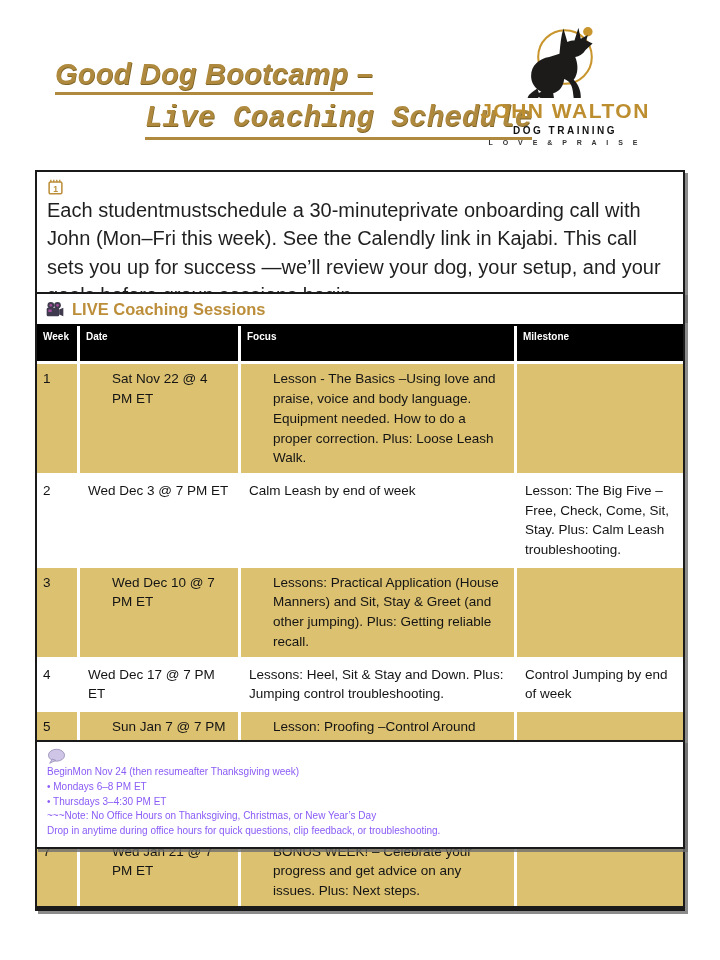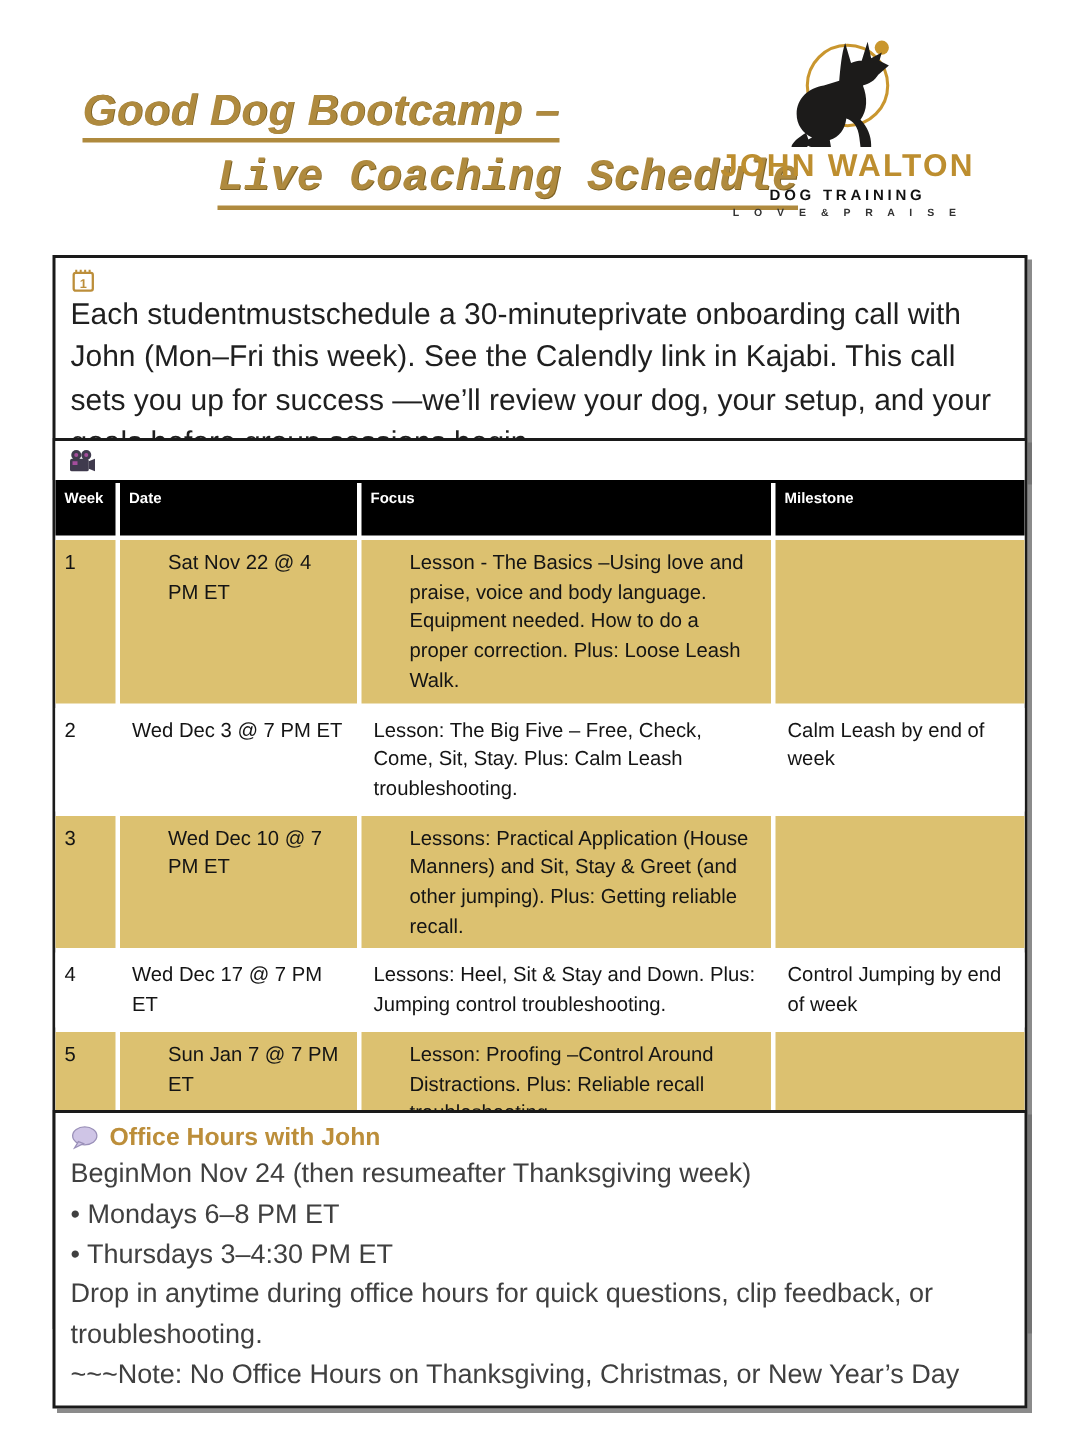--- a/index.html
+++ b/index.html
@@ -29,21 +29,21 @@
   }
   .box-onboarding{top:170px;padding:6px 10px 8px 10px;}
   .box-sessions{top:292px;border-bottom-width:5px;padding:0;}
   .box-office{top:740px;padding:6px 10px 8px 10px;}
   .section-heading{
     display:flex;align-items:center;gap:7px;
     font-size:16.5px;font-weight:bold;color:#BC8E3A;line-height:1.3;
   }
   .section-heading .ico{flex:0 0 auto;display:inline-flex;}
   .body-text{font-size:20px;line-height:1.42;color:#1f1f1f;margin-top:0;}
-  .office-line{font-size:18px;line-height:1.48;color:#404040;}
+  .office-line{font-size:10px;line-height:1.48;color:#8b5cf6;}
   
   .sessions-titlebar{padding:5px 8px 4px 8px;background:#fff;}
   .grid{
     display:grid;grid-template-columns:40px 158px 1fr 166px;
     gap:3px;background:#fff;border-top:2px solid #000;
   }
   .cell{padding:5px 8px;font-size:13.5px;line-height:1.46;color:#141414;}
   .cell-head{
     background:#000;color:#fff;font-size:10px;font-weight:bold;
     padding:5px 6px 18px 6px;line-height:1.2;
@@ -102,37 +102,38 @@
           <svg width="20" height="17" viewBox="0 0 24 20">
             <circle cx="7" cy="5" r="4" fill="#3f3a4d"></circle>
             <circle cx="15" cy="5" r="4" fill="#3f3a4d"></circle>
             <circle cx="7" cy="5" r="1.6" fill="#a44d9c"></circle>
             <circle cx="15" cy="5" r="1.6" fill="#a44d9c"></circle>
             <rect x="2" y="8" width="15" height="10" rx="1.5" fill="#3f3a4d"></rect>
             <rect x="4" y="10" width="4" height="3" fill="#a44d9c"></rect>
             <path d="M17,10 L22,8 L22,18 L17,16 Z" fill="#3f3a4d"></path>
           </svg>
         </span>
+        <span>LIVE Coaching Sessions</span>
       </div>
     </div>
     <div class="grid">
       <div class="cell cell-head">Week</div>
       <div class="cell cell-head">Date</div>
       <div class="cell cell-head">Focus</div>
       <div class="cell cell-head">Milestone</div>
 
       <div class="cell cell-week row-gold">1</div>
       <div class="cell row-gold">Sat Nov 22 @ 4 PM ET</div>
       <div class="cell row-gold">Lesson - The Basics –Using love and praise, voice and body language. Equipment needed. How to do a proper correction. Plus: Loose Leash Walk.</div>
       <div class="cell row-gold"></div>
 
       <div class="cell cell-week row-white">2</div>
       <div class="cell row-white">Wed Dec 3 @ 7 PM ET</div>
+      <div class="cell row-white">Calm Leash by end of week</div>
       <div class="cell row-white">Lesson: The Big Five – Free, Check, Come, Sit, Stay. Plus: Calm Leash troubleshooting.</div>
-      <div class="cell row-white">Calm Leash by end of week</div>
 
       <div class="cell cell-week row-gold">3</div>
       <div class="cell row-gold">Wed Dec 10 @ 7 PM ET</div>
       <div class="cell row-gold">Lessons: Practical Application (House Manners) and Sit, Stay &amp; Greet (and other jumping). Plus: Getting reliable recall.</div>
       <div class="cell row-gold"></div>
 
       <div class="cell cell-week row-white">4</div>
       <div class="cell row-white">Wed Dec 17 @ 7 PM ET</div>
       <div class="cell row-white">Lessons: Heel, Sit &amp; Stay and Down. Plus: Jumping control troubleshooting.</div>
       <div class="cell row-white">Control Jumping by end of week</div>
@@ -155,22 +156,21 @@
   </div>
 
   <div class="box box-office">
     <div class="section-heading">
       <span class="ico">
         <svg width="19" height="17" viewBox="0 0 22 20">
           <ellipse cx="11" cy="8.5" rx="9.5" ry="7" fill="#cfc5e6" stroke="#9a90b8" stroke-width="1"></ellipse>
           <path d="M6,13 L3,18 L10,14.5 Z" fill="#cfc5e6" stroke="#9a90b8" stroke-width="1"></path>
         </svg>
       </span>
-      <span>Office Hours with John</span>
     </div>
     <div class="office-line">BeginMon Nov 24 (then resumeafter Thanksgiving week)</div>
     <div class="office-line">• Mondays 6–8 PM ET</div>
     <div class="office-line">• Thursdays 3–4:30 PM ET</div>
+    <div class="office-line">~~~Note: No Office Hours on Thanksgiving, Christmas, or New Year’s Day</div>
     <div class="office-line">Drop in anytime during office hours for quick questions, clip feedback, or troubleshooting.</div>
-    <div class="office-line">~~~Note: No Office Hours on Thanksgiving, Christmas, or New Year’s Day</div>
   </div>
 
 </div>
 
 </body></html>

